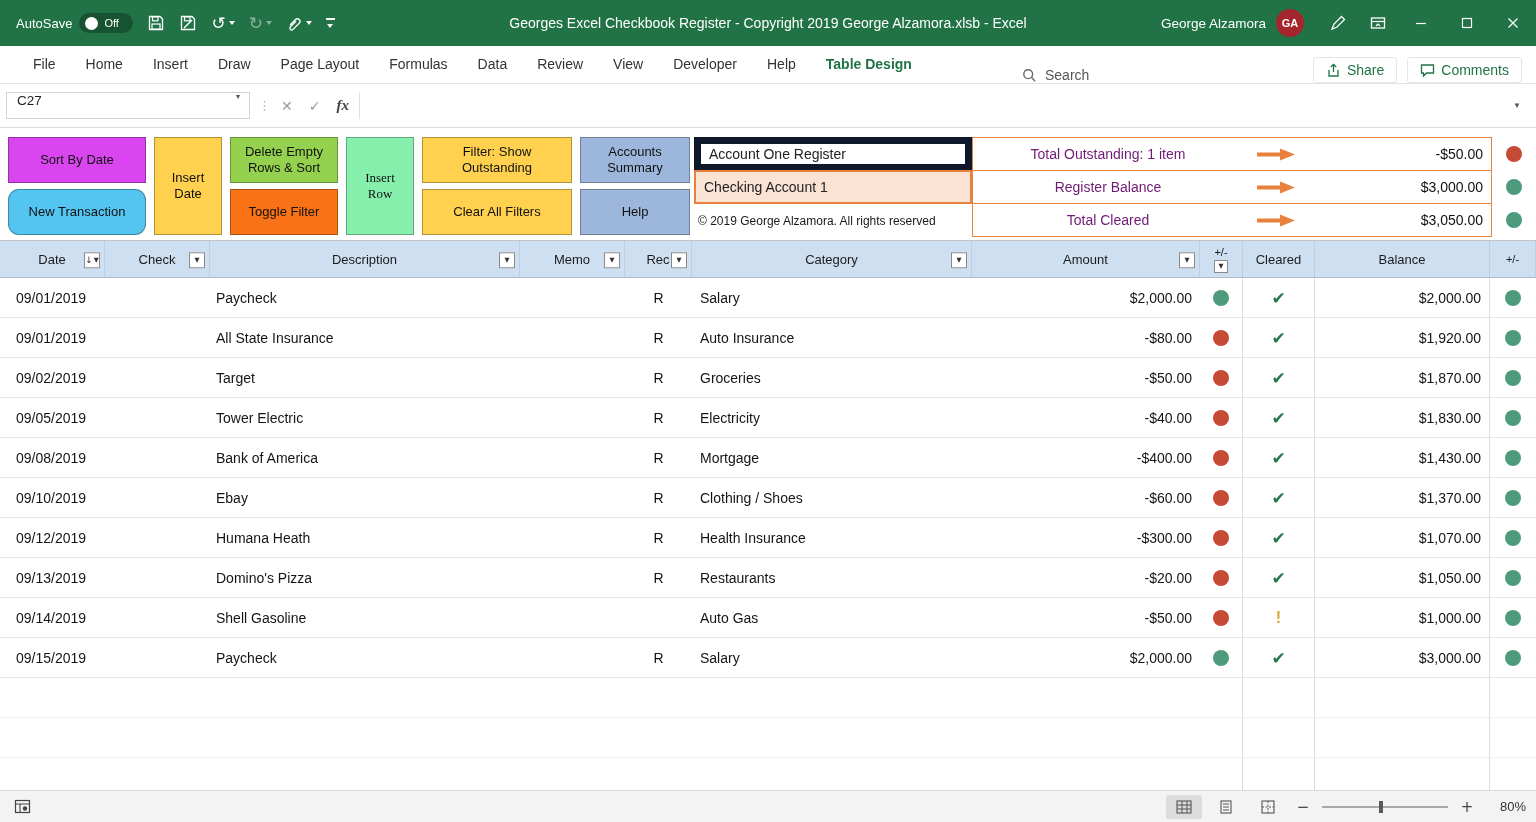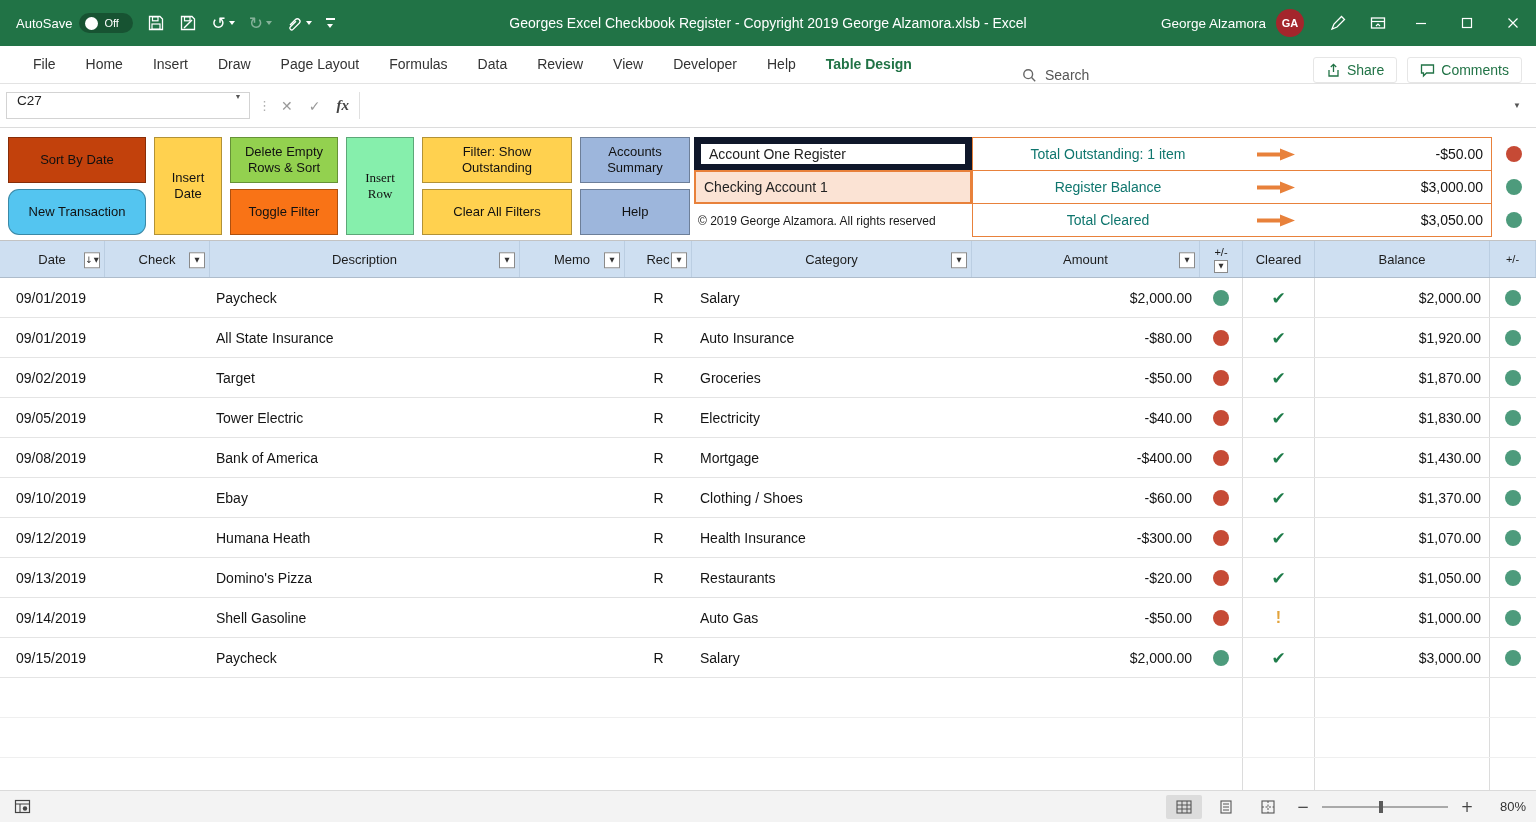--- a/index.html
+++ b/index.html
@@ -56,21 +56,21 @@
   .acct-panel{width:278px;margin-left:4px;display:flex;flex-direction:column}
   .acct-row{height:34px;display:flex;align-items:center;padding-left:8px;font-size:14px;background:#fff}
   .acct-register{border:7px solid #0f172a}
   .acct-checking{border:2px solid #E8813B;background:#FBE3D4;margin-top:-1px}
   .acct-copy{font-size:12px;color:#1a1a1a;padding-left:4px}
 
   .totals-panel{flex:1;display:flex;flex-direction:column}
   .tot-row{height:34px;display:flex;margin-top:-1px}
   .tot-row:first-child{margin-top:0}
   .tot-box{flex:1;display:flex;align-items:center;border:1px solid #E8813B;background:#fff}
-  .tot-label{flex:1;text-align:center;font-size:14px;color:#0f766e}
+  .tot-label{flex:1;text-align:center;font-size:14px;color:#701a75}
   .tot-arrowcell{width:66px;display:flex;align-items:center;justify-content:center}
   .tot-amount{width:182px;text-align:right;padding-right:8px;font-size:14px;color:#111}
   .tot-dotcell{width:44px;display:flex;align-items:center;justify-content:center}
 
   .dot{width:16px;height:16px;border-radius:50%;display:inline-block}
 
   
   .thead{display:flex;height:38px;background:#CEDFF1;border-top:1px solid #c3c3c3;border-bottom:1px solid #aebccb}
   .hcell{position:relative;display:flex;align-items:center;justify-content:center;font-size:13px;color:#1c1c1c;border-right:1px solid rgba(130,155,185,.25)}
   .filter-btn{position:absolute;right:4px;top:50%;transform:translateY(-42%);width:16px;height:16px;background:#fff;border:1px solid #8a8a8a;display:flex;align-items:center;justify-content:center;cursor:pointer}
@@ -238,21 +238,21 @@
     <span>✕</span>
     <span>✓</span>
     <span class="fx">fx</span>
   </div>
   <div class="f-input"></div>
   <span class="f-expand">▼</span>
 </div>
 
 <div class="toolbar-area">
   <div class="macro-grid">
-    <div class="mbtn c1 r1" style="background: #c2410c;">Sort By Date</div>
+    <div class="mbtn c1 r1" style="background: #d946ef;">Sort By Date</div>
     <div class="mbtn c1 r2" style="background: rgb(84, 197, 240); border-radius: 11px;">New Transaction</div>
     <div class="mbtn c2 span2" style="background: rgb(255, 209, 79);">Insert Date</div>
     <div class="mbtn c3 r1" style="background: rgb(147, 209, 79);">Delete Empty Rows &amp; Sort</div>
     <div class="mbtn c3 r2" style="background: #f97316;">Toggle Filter</div>
     <div class="mbtn c4 span2" style="background: #86efac; font-family: Liberation Serif, serif;">Insert Row</div>
     <div class="mbtn c5 r1" style="background: rgb(255, 209, 79);">Filter: Show Outstanding</div>
     <div class="mbtn c5 r2" style="background: rgb(255, 209, 79);">Clear All Filters</div>
     <div class="mbtn c6 r1" style="background: rgb(157, 182, 220);">Accounts Summary</div>
     <div class="mbtn c6 r2" style="background: rgb(157, 182, 220);">Help</div>
   </div>

